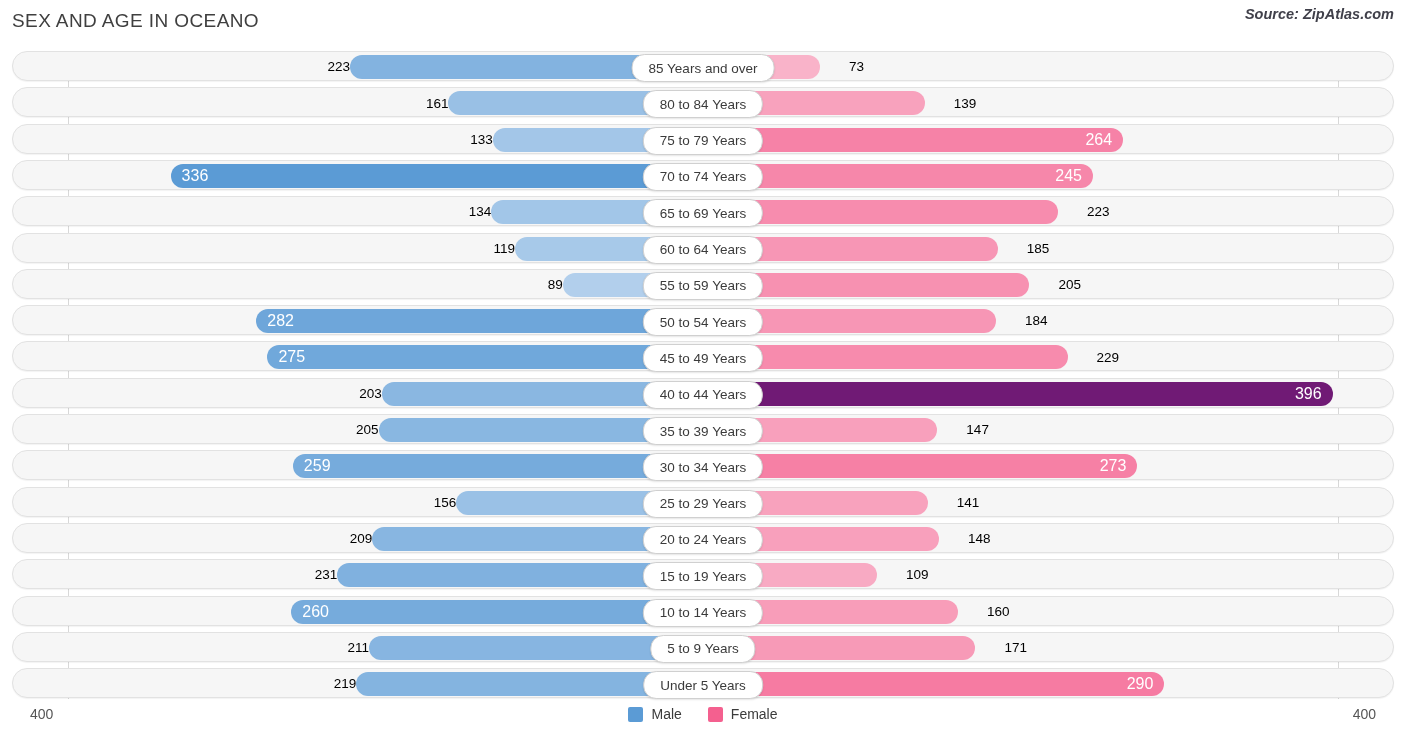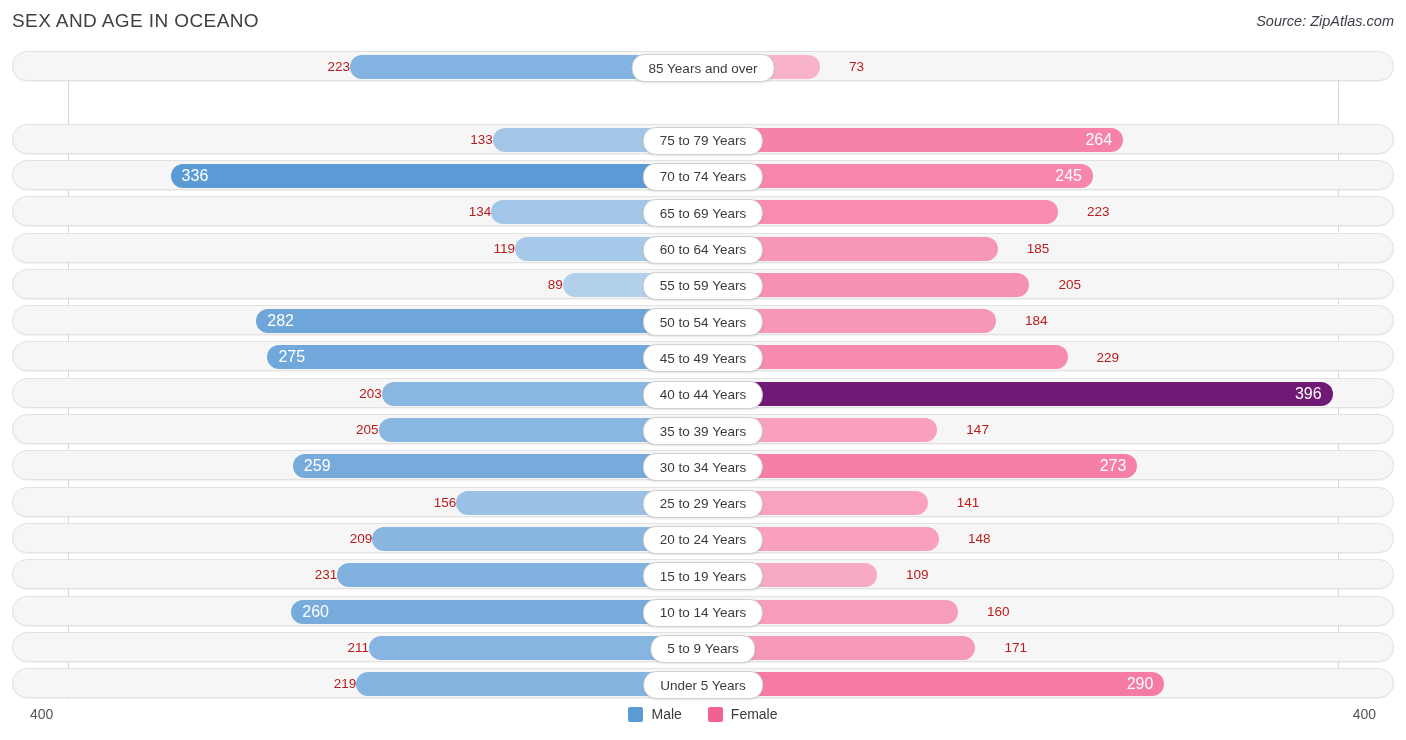--- a/index.html
+++ b/index.html
@@ -13,22 +13,22 @@
   .page{position:relative;width:1406px;height:740px;}
 
   
   .header{position:absolute;left:0;top:0;width:1406px;height:46px;}
   .title{
     position:absolute;left:12px;top:10px;
     font-size:19px;letter-spacing:.4px;color:#3f3f3f;font-weight:400;
     white-space:nowrap;
   }
   .source{
-    position:absolute;right:12px;top:13px;
-    font-size:14.5px;font-style:italic;color:#40404a;font-weight:normal;
+    position:absolute;right:12px;top:6px;
+    font-size:14.5px;font-style:italic;color:#40404a;font-weight:bold;
     white-space:nowrap;
   }
 
   
   .plot{position:absolute;left:12px;top:51px;width:1382px;height:648px;}
 
   .gridline{position:absolute;top:0;bottom:0;width:1px;background:#d8d8d8;}
 
   .row{
     position:absolute;left:0;width:1382px;height:30px;
@@ -50,21 +50,21 @@
   .bar.male{justify-content:flex-start;}
   .bar.female{justify-content:flex-end;}
 
   .val-in{
     font-size:16px;color:#ffffff;
     padding:0 11px;white-space:nowrap;line-height:1;
   }
   .val-out{
     position:absolute;top:3px;height:24px;
     display:flex;align-items:center;
-    font-size:13.5px;color:#b91c1c;white-space:nowrap;line-height:1;
+    font-size:13.5px;color:#000000;white-space:nowrap;line-height:1;
   }
   .val-out.left{justify-content:flex-end;padding-right:9px;}
   .val-out.right{justify-content:flex-start;padding-left:9px;margin-left:20px;}
 
   
   .pill{
     position:absolute;top:2px;height:26px;
     left:50%;transform:translateX(-50%);
     background:#ffffff;
     border:1px solid #d0d0d0;
@@ -109,20 +109,29 @@
     <div class="gridline" id="grid-right" style="left: 1326px;"></div>
   <div class="row" style="top: 0px;">
         <div class="row-inner">
           <div class="val-out left" style="left: 0px; width: 336.988px;">223</div>
           <div class="val-out right" style="left: 806.888px; width: 575.112px;">73</div>
           <div class="bar male" style="left: 336.988px; width: 354.012px; background: rgb(131, 179, 224);"></div>
           <div class="bar female" style="left: 691px; width: 115.888px; background: rgb(249, 179, 201);"></div>
           <div class="pill">85 Years and over</div>
         </div>
       </div>
+      <div class="row" style="top: 36.3px;">
+        <div class="row-inner">
+          <div class="val-out left" style="left: 0px; width: 435.413px;">161</div>
+          <div class="val-out right" style="left: 911.663px; width: 470.337px;">139</div>
+          <div class="bar male" style="left: 435.413px; width: 255.588px; background: rgb(153, 192, 229);"></div>
+          <div class="bar female" style="left: 691px; width: 220.662px; background: rgb(248, 162, 189);"></div>
+          <div class="pill">80 to 84 Years</div>
+        </div>
+      </div>
       <div class="row" style="top: 72.6px;">
         <div class="row-inner">
           <div class="val-out left" style="left: 0px; width: 479.862px;">133</div>
           <div class="bar male" style="left: 479.862px; width: 211.137px; background: rgb(163, 198, 232);"></div>
           <div class="bar female" style="left: 691px; width: 419.1px; background: rgb(246, 130, 167);">
             <span class="val-in">264</span>
           </div>
           <div class="pill">75 to 79 Years</div>
         </div>
       </div>

